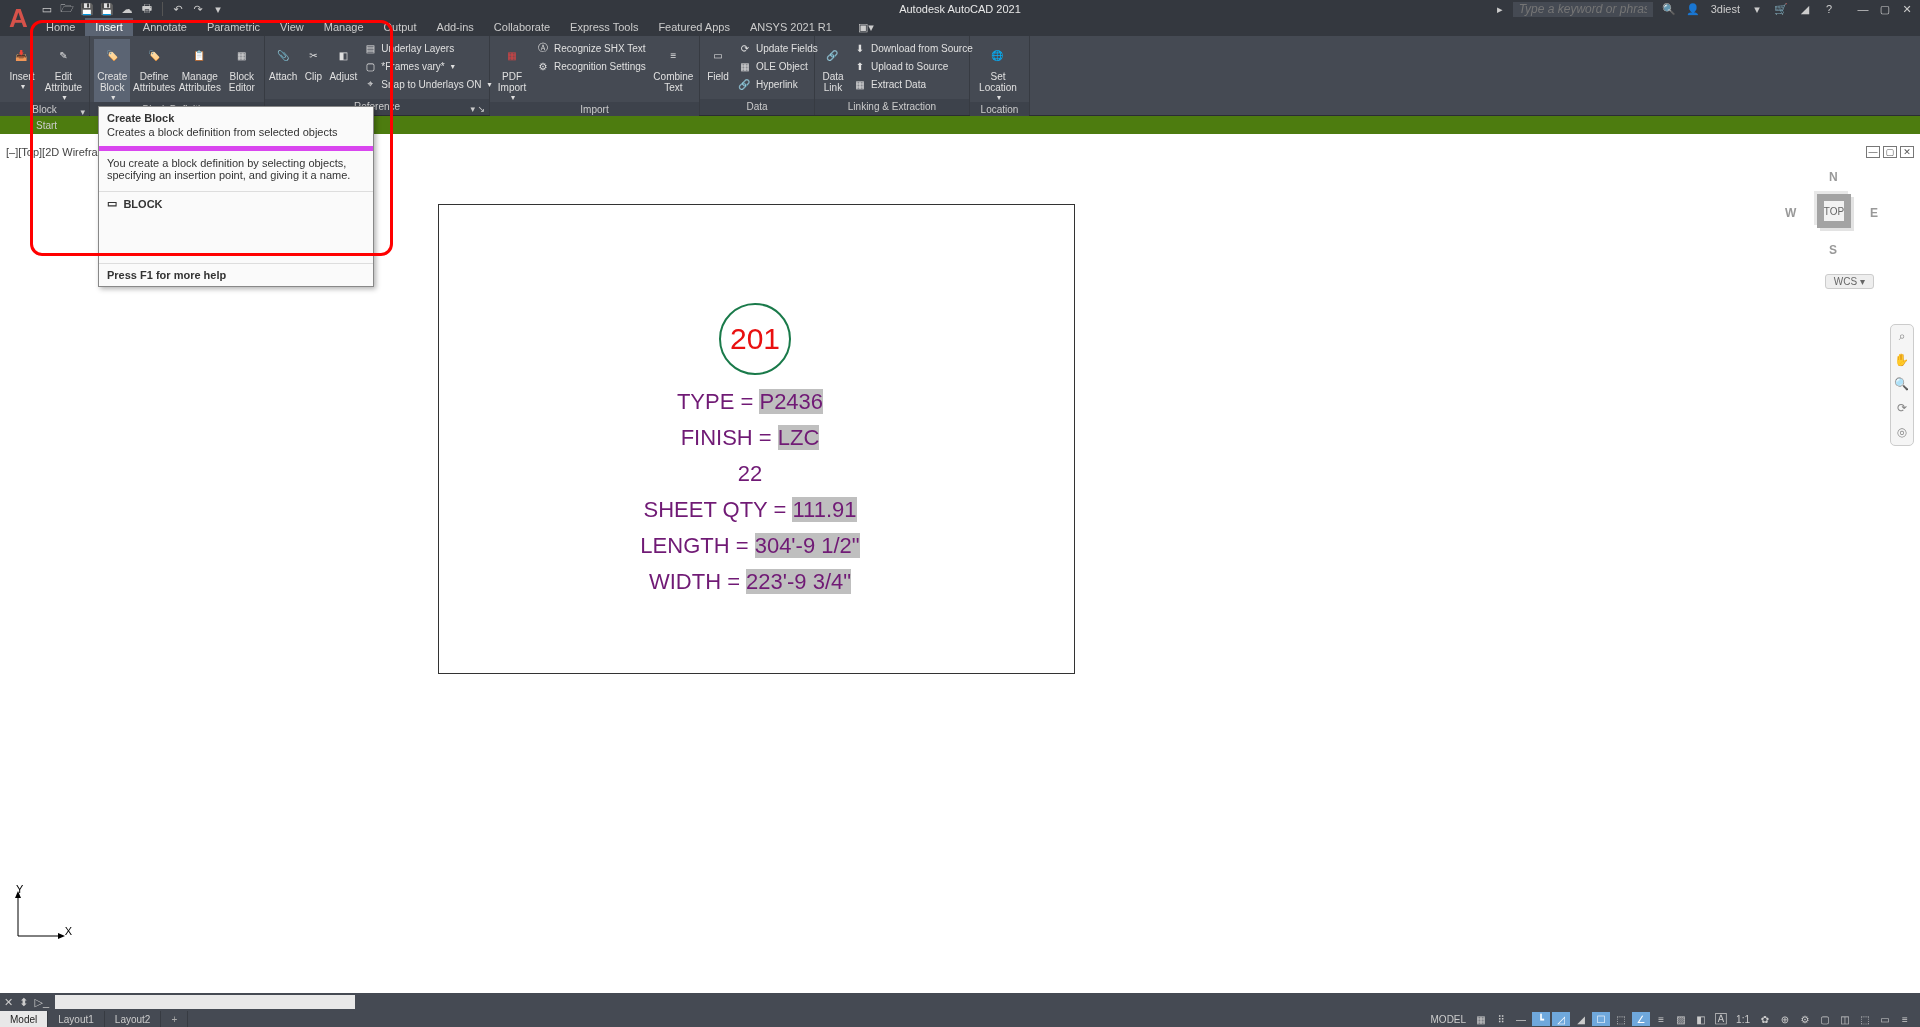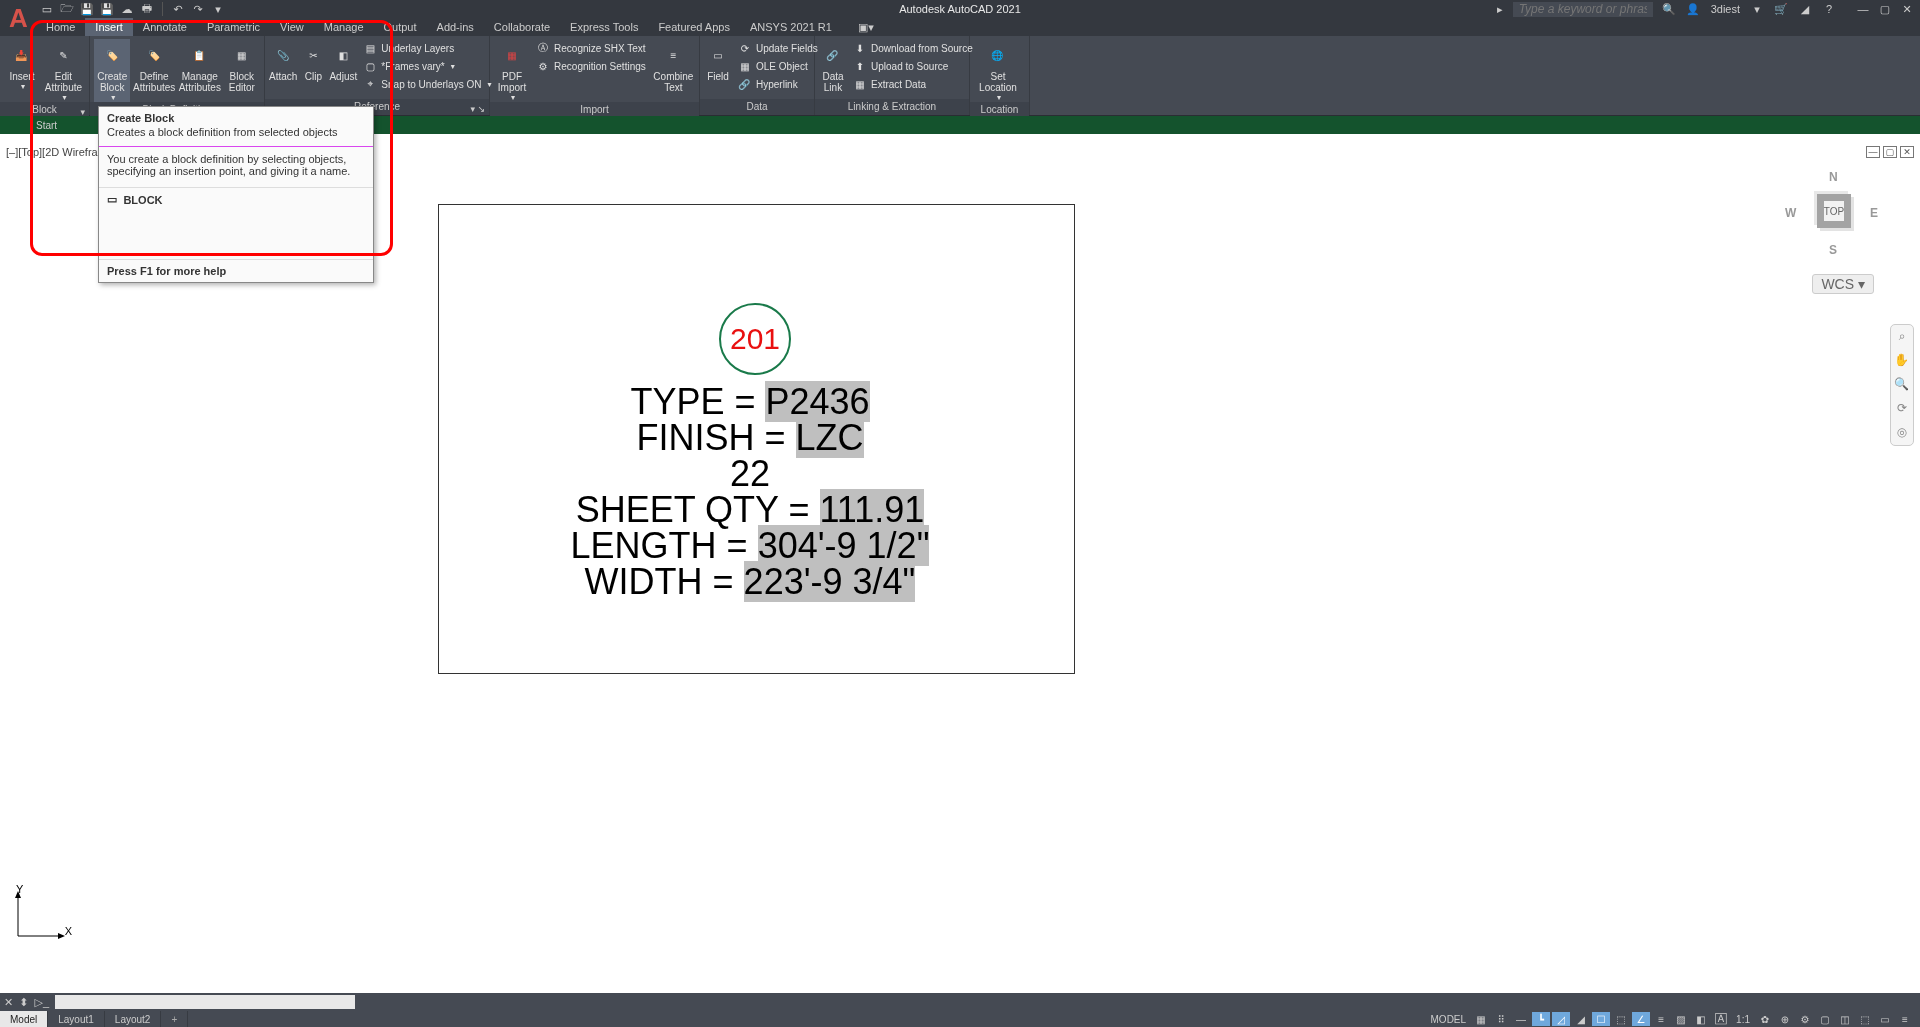--- a/index.html
+++ b/index.html
@@ -39,57 +39,57 @@
 .sm-ico { width:14px; height:14px; display:inline-flex; align-items:center; justify-content:center; }
 .drop { font-size:8px; margin-left:2px; }
 
 
 .red-box { position: absolute; left: 30px; top: 20px; width: 363px; height: 236px; border: 3px solid #ff0000; border-radius: 12px; pointer-events: none; z-index: 20; }
 
 
 .tooltip { position: absolute; left: 98px; top: 106px; width: 276px; background: #fafafa; border: 1px solid #888; font-size: 11px; color: #333; z-index: 15; box-shadow: 2px 2px 5px rgba(0,0,0,0.3); }
 .tooltip .tt-title { font-weight: bold; padding: 5px 8px 2px; }
 .tooltip .tt-sub { padding: 0 8px 8px; }
-.tooltip .tt-body { padding: 6px 8px 10px; border-top: 1px solid #d946ef; }
+.tooltip .tt-body { padding: 6px 8px 10px; border-top: 5px solid #d946ef; }
 .tooltip .tt-cmd { border-top: 1px solid #ddd; padding: 5px 8px; display:flex; align-items:center; gap:6px; font-weight: bold; }
 .tooltip .tt-f1 { border-top: 1px solid #ddd; padding: 5px 8px; font-weight: bold; margin-top: 48px; }
 
 
-.file-tabs { position:absolute; left:0; top:116px; height:18px; background:#14532d; width:100%; color:#ccc; font-size:10px; padding-left:36px; display:flex; align-items:center; }
+.file-tabs { position:absolute; left:0; top:116px; height:18px; background:#4d7c0f; width:100%; color:#ccc; font-size:10px; padding-left:36px; display:flex; align-items:center; }
 
 
 .draw-area { position: absolute; left: 0; top: 134px; right: 0; bottom: 34px; background: #fff; }
 .vp-ctrl { position: absolute; left: 6px; top: 12px; font-size: 11px; color: #444; }
 .vp-min { position:absolute; right:6px; top:12px; display:flex; gap:3px; }
 .vp-min span { width:14px; height:12px; border:1px solid #777; display:inline-block; font-size:9px; text-align:center; line-height:10px; color:#555; }
 
 
 .viewcube { position: absolute; right: 40px; top: 30px; width: 95px; height: 95px; }
 .vc-face { position:absolute; left:32px; top:30px; width:34px; height:34px; background:#f2f2f2; border:7px solid #a3a3a3; display:flex; align-items:center; justify-content:center; font-size:10px; color:#666; box-shadow: 3px 3px 0 #e3e3e3, -3px -3px 0 #e8e8e8; }
 .vc-n { position:absolute; left:44px; top:6px; color:#999; font-size:12px; font-weight:bold; }
 .vc-e { position:absolute; right:2px; top:42px; color:#999; font-size:12px; font-weight:bold; }
 .vc-s { position:absolute; left:44px; bottom:2px; color:#999; font-size:12px; font-weight:bold; }
 .vc-w { position:absolute; left:0; top:42px; color:#999; font-size:12px; font-weight:bold; }
-.wcs-badge { position:absolute; right:46px; top:140px; background:#eee; border:1px solid #ccc; border-radius:3px; font-size:14px; color:#666; padding:1px 8px; }
+.wcs-badge { position:absolute; right:46px; top:140px; background:#eee; border:1px solid #ccc; border-radius:3px; font-size:10px; color:#666; padding:1px 8px; }
 
 
 .navbar { position:absolute; right:6px; top:190px; width:24px; background:#f5f5f5; border:1px solid #ccc; border-radius:5px; padding:4px 0; display:flex; flex-direction:column; align-items:center; gap:8px; }
 .navbar div { width:16px; height:16px; color:#888; font-size:12px; text-align:center; }
 
 
 .ucs { position:absolute; left:12px; bottom:50px; width:60px; height:60px; }
 .ucs-y { position:absolute; left:4px; top:0; font-size:11px; }
 .ucs-x { position:absolute; right:0; bottom:6px; font-size:11px; }
 .ucs svg { position:absolute; left:0; bottom:0; }
 
 
 .dwg-frame { position:absolute; left:438px; top:70px; width:637px; height:470px; border:1px solid #333; }
 .circ { position:absolute; left:719px; top:169px; width:72px; height:72px; border:2px solid #1a7a4a; border-radius:50%; display:flex; align-items:center; justify-content:center; }
 .circ span { color:#e91010; font-size:30px; font-family: Arial; }
-.attrs { position:absolute; left:0; top:250px; width:1500px; text-align:center; font-family: Arial; font-size:36px; color:#000000; line-height:36px; }
+.attrs { position:absolute; left:0; top:250px; width:1500px; text-align:center; font-family: Arial; font-size:22px; color:#701a75; line-height:36px; }
 .attrs .hl { background:#bfbfbf; }
 
 
 .cmdline { position:absolute; left:0; bottom:16px; height:18px; width:100%; background:#454a53; display:flex; align-items:center; padding-left:4px; gap:6px; }
 .cmdline .x { color:#ccc; font-size:11px; }
 .cmdline input { flex:0 0 300px; background:#e8e8e8; border:none; height:14px; font-size:11px; padding-left:4px; }
 
 
 .bottom-bar { position:absolute; left:0; bottom:0; height:16px; width:100%; background:#454a53; display:flex; align-items:stretch; font-size:10px; color:#ccc; }
 .btab { padding:0 10px; display:flex; align-items:center; border-right:1px solid #373b42; }

